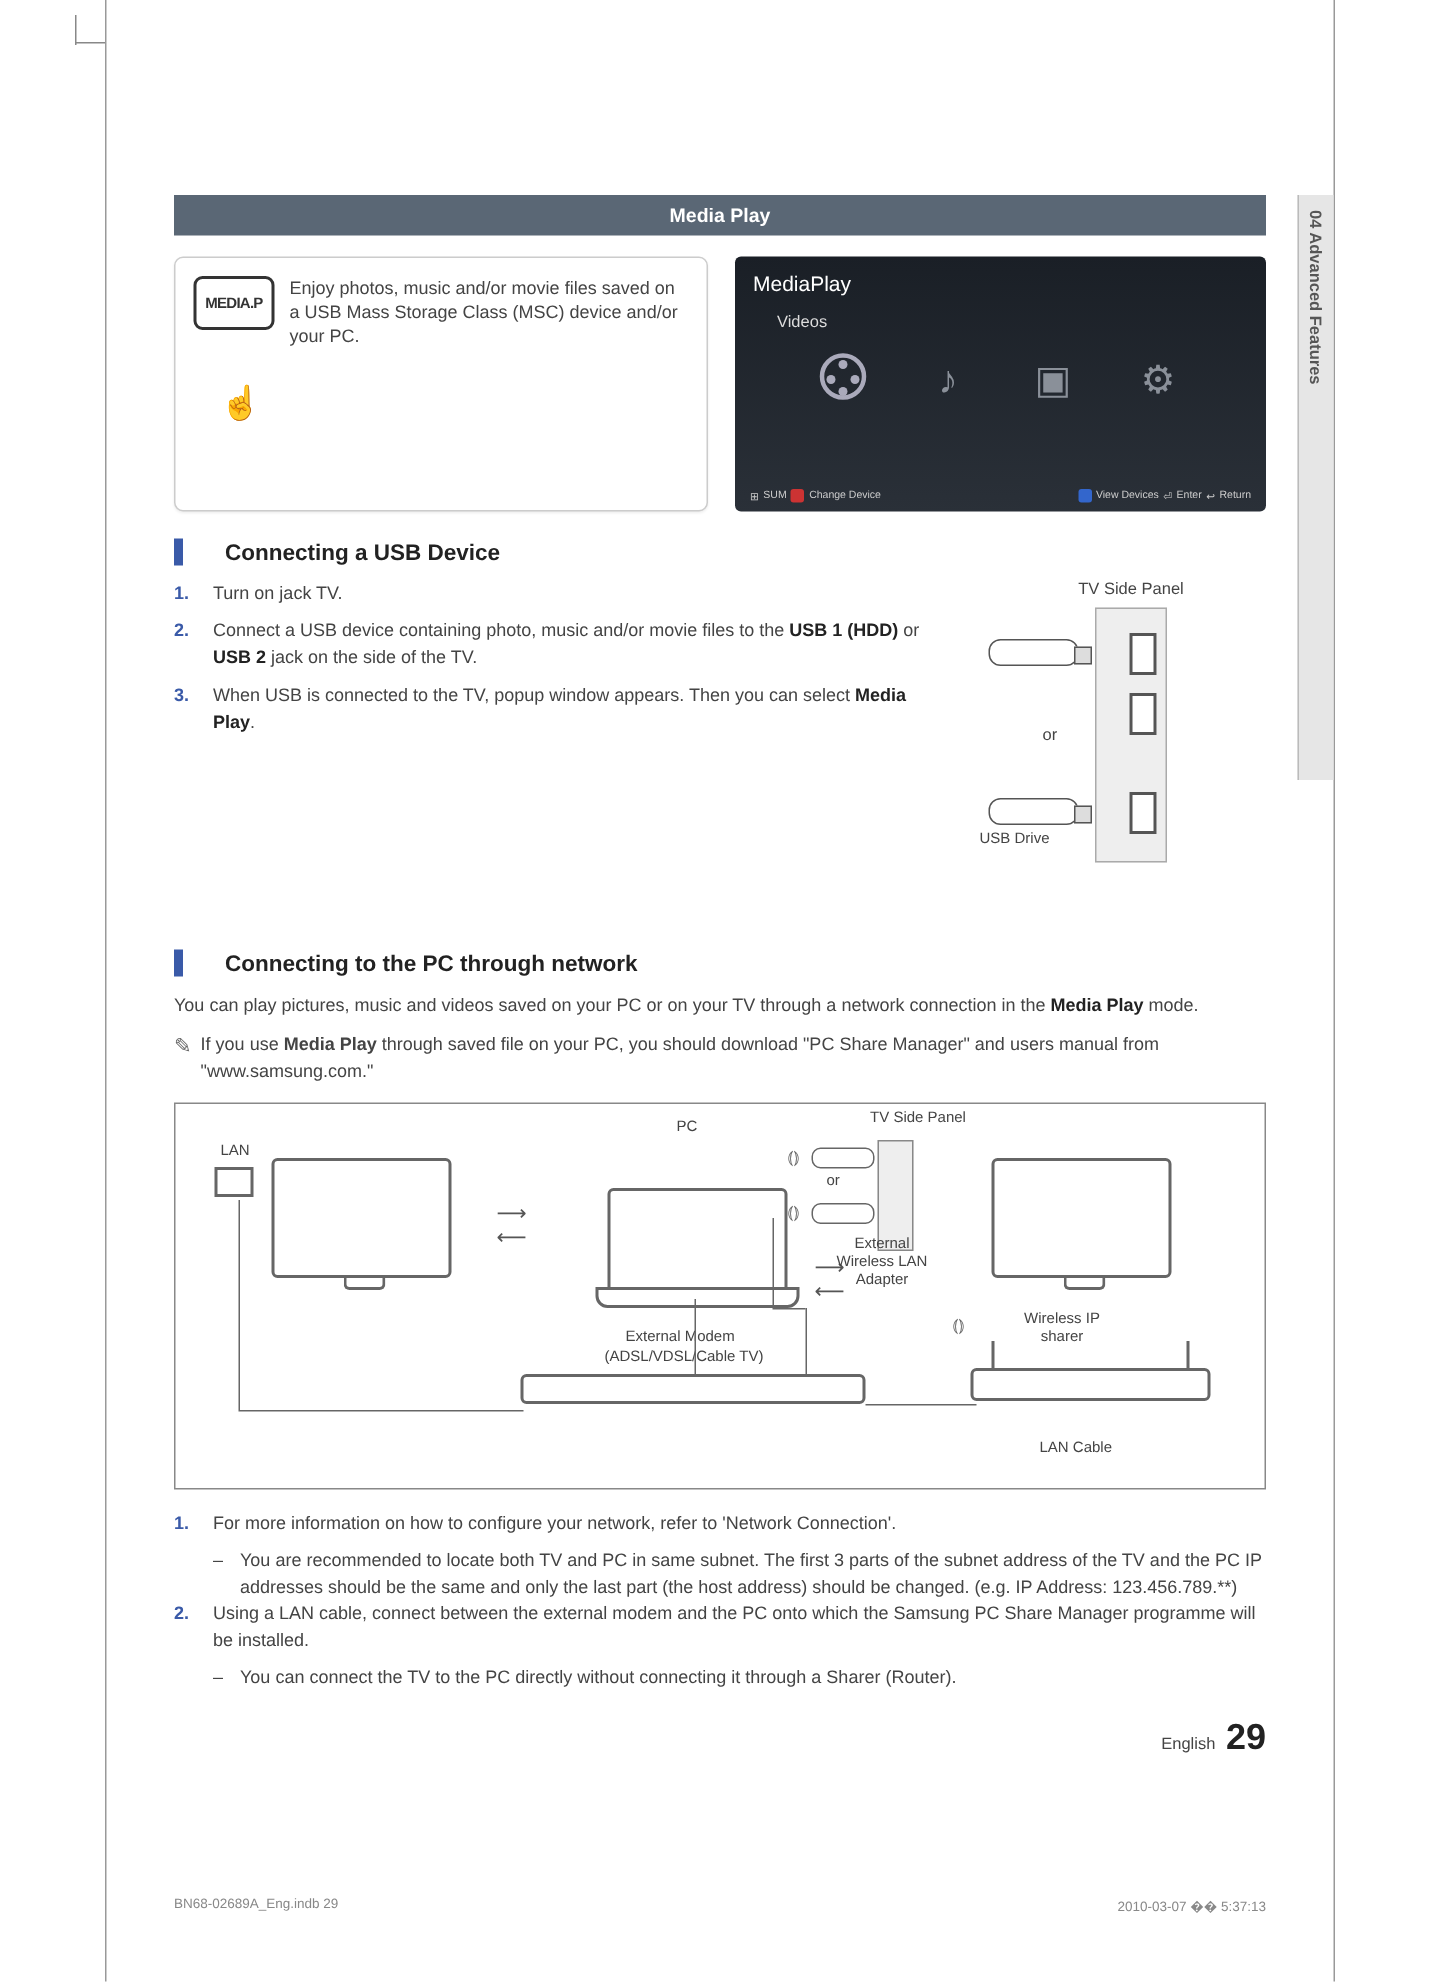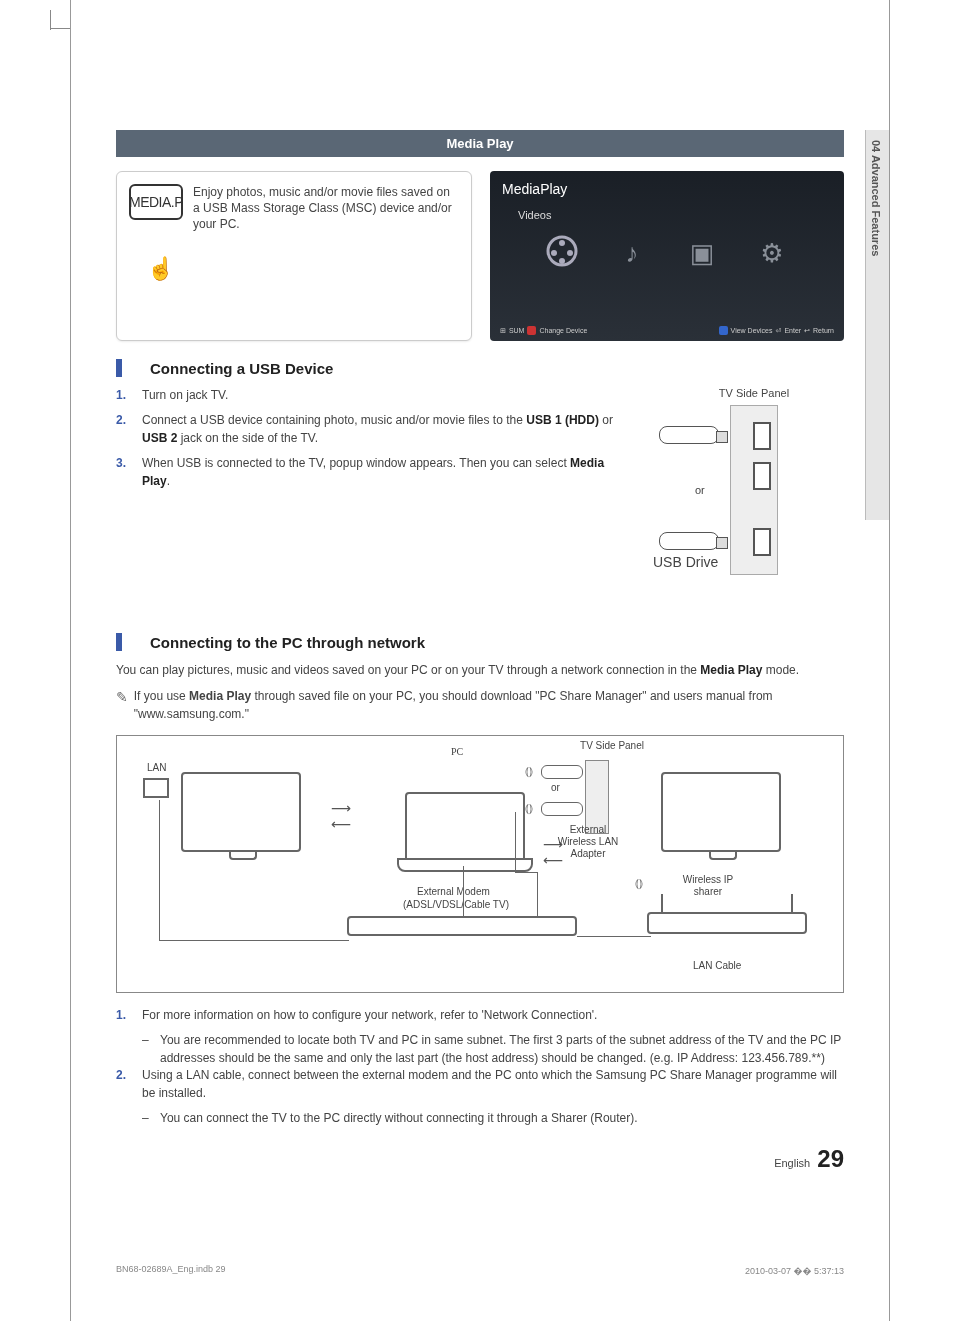--- a/index.html
+++ b/index.html
@@ -57,22 +57,22 @@
     gap: 10px;
     align-items: flex-start;
     box-shadow: 0 1px 2px rgba(0,0,0,0.08);
     background: #fff;
   }
   .media-button {
     width: 54px; height: 36px;
     border: 2px solid #333;
     border-radius: 6px;
     font-family: Arial Black, sans-serif;
-    font-size: 14px;
-    font-weight: 400;
+    font-size: 10px;
+    font-weight: 700;
     display: flex; align-items: center; justify-content: center;
     letter-spacing: -0.5px;
     position: relative;
   }
   .hand-icon {
     position: absolute;
     bottom: -28px; left: 18px;
     font-size: 22px;
   }
   .intro-text { font-size: 12px; line-height: 1.35; color: #444; }
@@ -144,21 +144,21 @@
     border: 1px solid #555; border-radius: 8px;
     background: #fff;
   }
   .usb-stick::after {
     content: ""; position: absolute; right: -10px; top: 4px;
     width: 10px; height: 10px; border: 1px solid #555; background:#ddd;
   }
   .usb-stick.s1 { left: -72px; top: 20px; }
   .usb-stick.s2 { left: -72px; top: 126px; }
   .or-label { position: absolute; left: -36px; top: 78px; font-size: 11px; }
-  .usb-drive-label { position: absolute; left: -78px; top: 148px; font-size: 14px; }
+  .usb-drive-label { position: absolute; left: -78px; top: 148px; font-size: 10px; }
   .clear { clear: both; }
   .para { font-size: 12px; line-height: 1.5; color: #444; margin-bottom: 8px; }
   .para b { color: #222; }
   .note-row { display: flex; gap: 6px; font-size: 12px; line-height: 1.5; color: #444; margin-bottom: 12px; }
   .note-icon { font-size: 14px; color: #666; }
   .diagram-box {
     border: 1px solid #888;
     height: 258px;
     margin: 8px 0 14px 0;
     position: relative;
@@ -349,21 +349,21 @@
   <div class="note-row">
     <span class="note-icon">✎</span>
     <span id="pc-note">If you use <b>Media Play</b> through saved file on your PC, you should download "PC Share Manager" and users manual from "www.samsung.com."</span>
   </div>
 
   <div class="diagram-box">
     <div class="dlabel" style="left:30px; top:26px;">LAN</div>
     <div style="position:absolute; left:26px; top:42px; width:26px; height:20px; border:2px solid #666;"></div>
     <div class="tv-outline" style="left:64px; top:36px;"></div>
 
-    <div class="dlabel" style="left:334px; top:10px;font-family:Liberation Serif, serif;">PC</div>
+    <div class="dlabel" style="left:334px; top:10px;">PC</div>
     <div class="laptop"></div>
 
     <span class="arrow" style="left:214px; top:64px;">⟶</span>
     <span class="arrow" style="left:214px; top:80px;">⟵</span>
     <span class="arrow" style="left:426px; top:100px;">⟶</span>
     <span class="arrow" style="left:426px; top:116px;">⟵</span>
 
     <div class="dlabel" style="left:452px; top:4px; width:86px;">TV Side Panel</div>
     <div class="small-panel"></div>
     <div class="adapter"></div>

